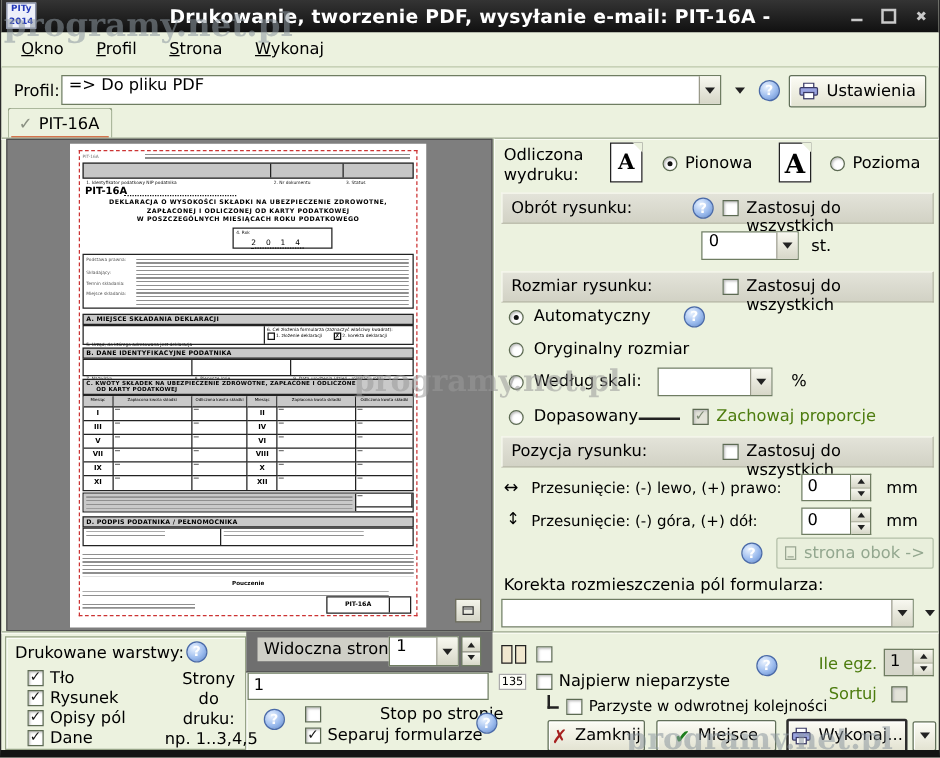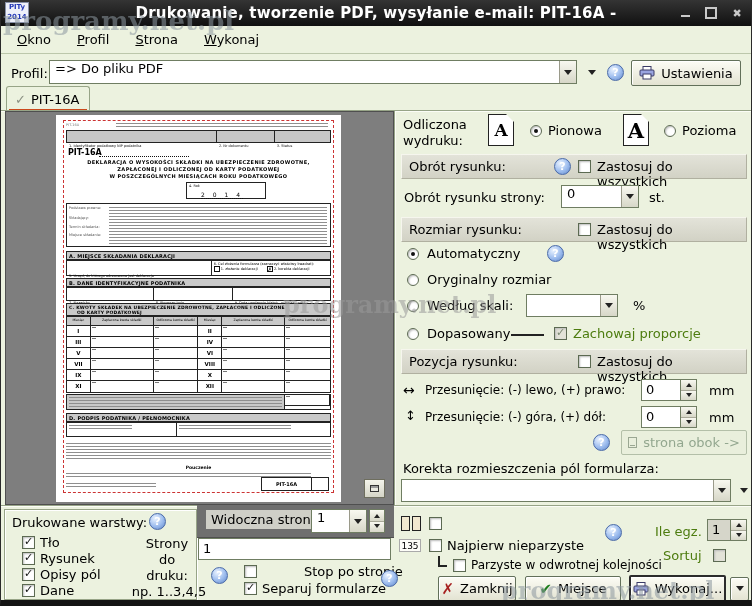--- a/index.html
+++ b/index.html
@@ -351,21 +351,20 @@
   <span class="radio" style="left:663px;top:125px;"></span>
   <span class="lbl" style="left:681px;top:123px;">Pozioma</span>
 
   <div class="bar" style="top:154px;padding-left:48px;">
     <span class="t">Obrót rysunku:</span>
     <div class="help" style="left:152px;top:3px;">?</div>
     <span class="chk" style="left:176px;top:5px;"></span>
     <span style="position:absolute;left:195px;top:4px;">Zastosuj do wszystkich</span>
   </div>
 
-  <span class="lbl" style="left:403px;top:190px;">Obrót rysunku strony:</span>
   <div class="combo" style="left:560px;top:185px;width:78px;height:23px;">
     <span class="val">0</span>
     <span class="arrowbtn"></span>
   </div>
   <span class="lbl" style="left:648px;top:190px;">st.</span>
 
   <div class="bar" style="top:217px;">
     <span class="t">Rozmiar rysunku:</span>
     <span class="chk" style="left:176px;top:5px;"></span>
     <span style="position:absolute;left:195px;top:4px;">Zastosuj do wszystkich</span>

